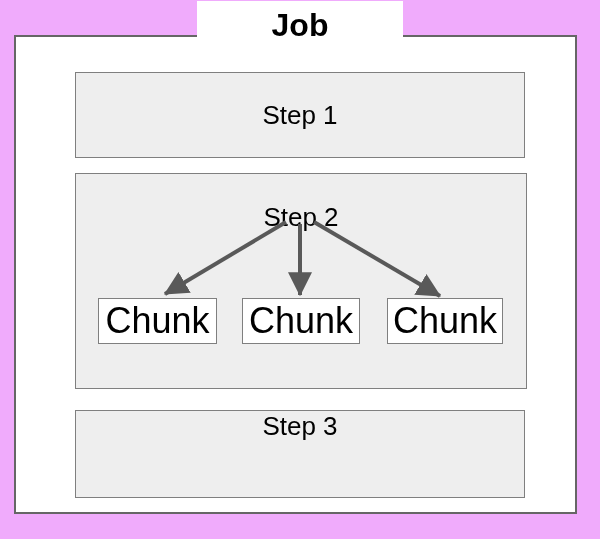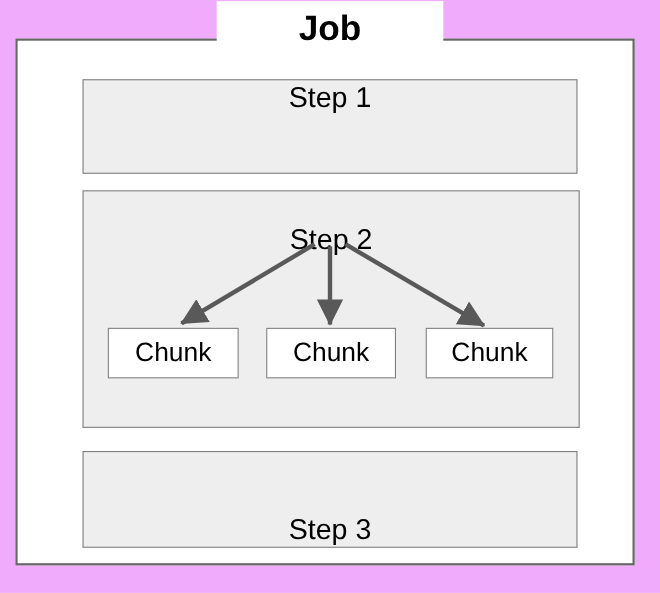--- a/index.html
+++ b/index.html
@@ -53,54 +53,54 @@
     background: #eeeeee;
     border: 1.5px solid #7f7f7f;
     color: #000000;
     font-size: 26px;
   }
 
   .step-1 {
     top: 72px;
     height: 86px;
     display: flex;
-    align-items: flex-start;
+    align-items: center;
     justify-content: center;
   }
 
   .step-2 {
     top: 173px;
     height: 216px;
     width: 452px;
     text-align: center;
   }
 
   .step-2 .step-label {
     display: block;
     padding-top: 28px;
   }
 
   .step-3 {
     top: 410px;
     height: 88px;
     display: flex;
-    align-items: flex-end;
+    align-items: flex-start;
     justify-content: center;
   }
 
   .chunk {
     position: absolute;
     top: 298px;
     height: 46px;
     background: #ffffff;
     border: 1.5px solid #7f7f7f;
     display: flex;
     align-items: center;
     justify-content: center;
-    font-size: 24px;
+    font-size: 36px;
     color: #000000;
     z-index: 3;
   }
   .chunk-1 { left: 98px;  width: 119px; }
   .chunk-2 { left: 242px; width: 118px; }
   .chunk-3 { left: 387px; width: 116px; }
 
   .arrows {
     position: absolute;
     left: 0;

